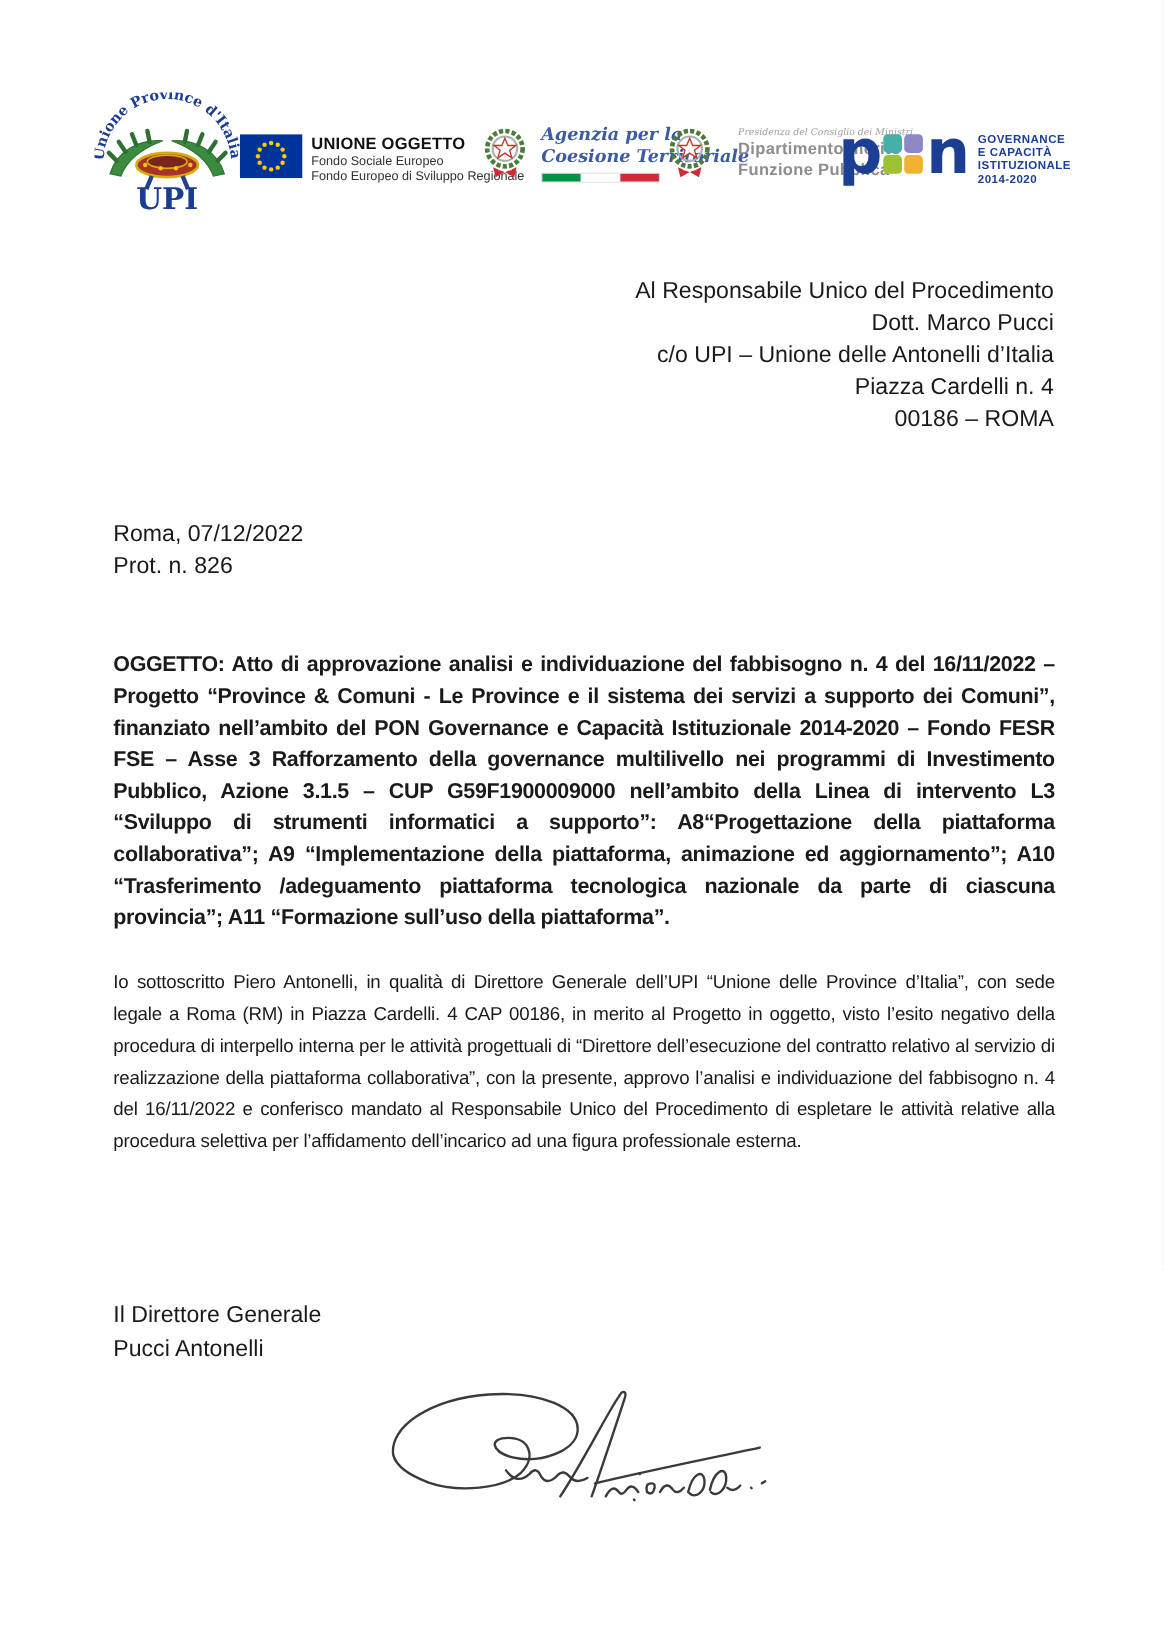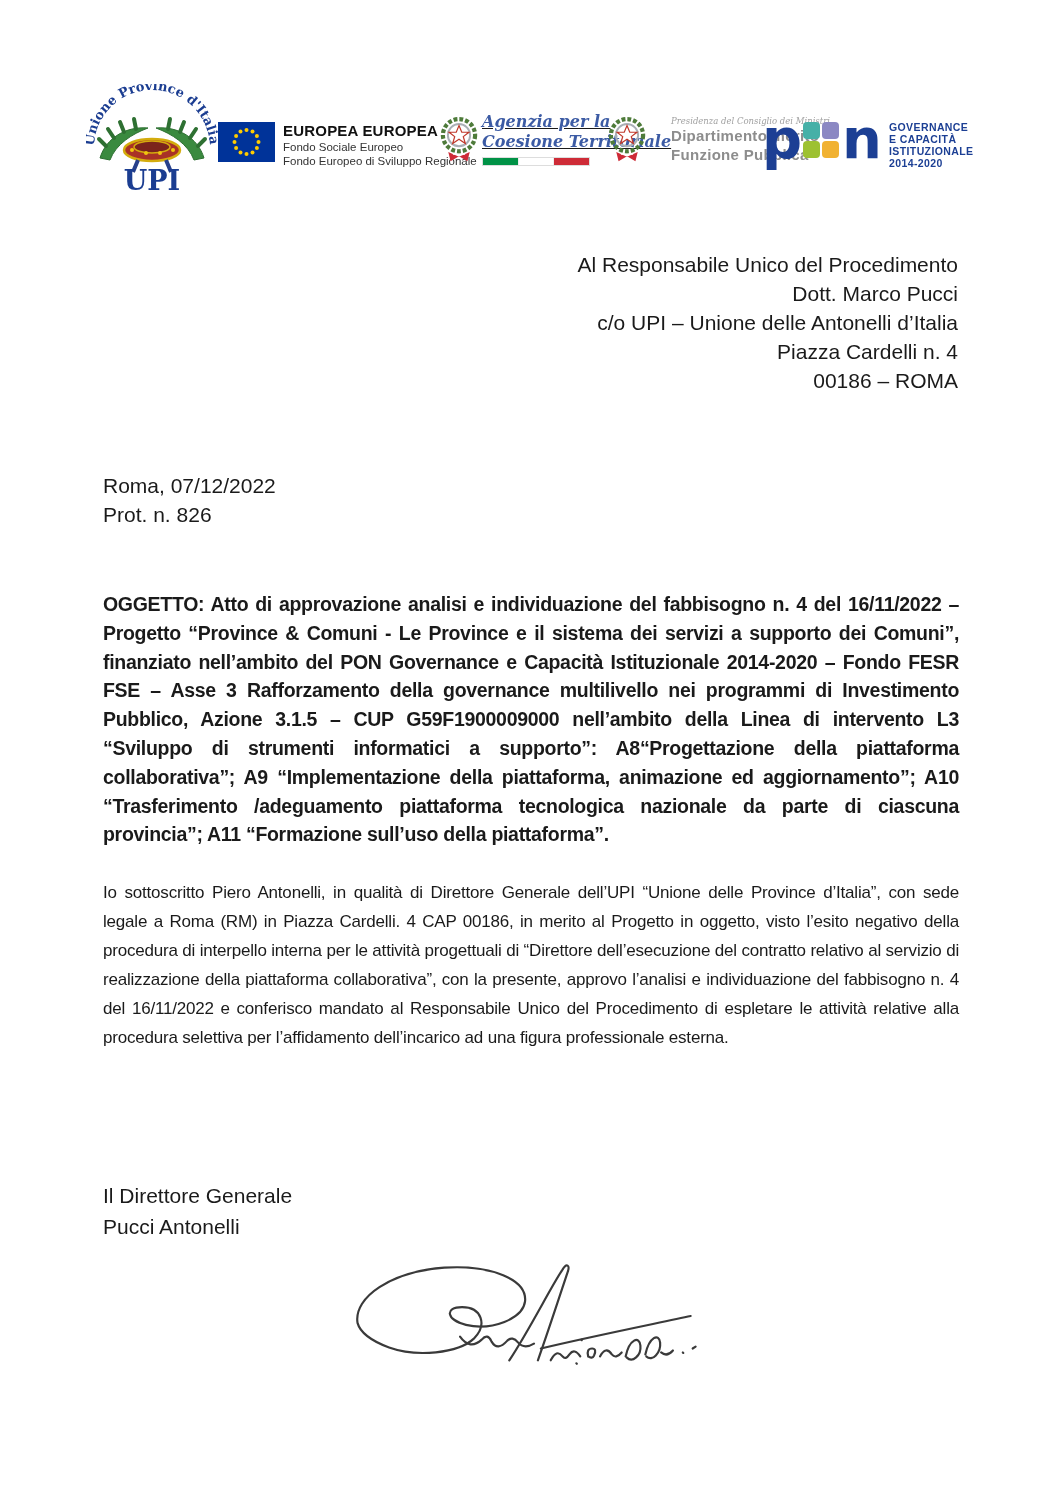--- a/index.html
+++ b/index.html
@@ -13,21 +13,21 @@
   
   .logos { position:absolute; top:82px; left:0; width:100%; height:115px; }
   .logo-upi { position:absolute; left:86px; top:2px; width:132px; height:112px; }
   .upi-acronym { font-family:"DejaVu Serif", serif; font-weight:bold; }
 
   .logo-eu { position:absolute; left:218px; top:40px; display:flex; align-items:flex-start; gap:8px; }
   .eu-flag { display:block; }
   .eu-title { font-weight:bold; font-size:15px; color:#111; letter-spacing:.2px; }
   .eu-sub { font-size:11.5px; color:#333; margin-top:2px; }
 
-  .logo-agenzia { position:absolute; left:436px; top:30px; display:flex; align-items:flex-end;text-decoration:underline; }
+  .logo-agenzia { position:absolute; left:436px; top:30px; display:flex; gap:10px; align-items:flex-end; }
   .agz-script { font-family:"DejaVu Serif", serif; font-style:italic; font-weight:bold;
                 font-size:16px; color:var(--script_blue,#3c5ba4); line-height:20px; }
   .tricolor { display:flex; margin-top:5px; height:9px; width:108px; border:1px solid #ddd; }
   .tricolor span { flex:1; }
   .tricolor .g { background:var(--flag_green,#009246); }
   .tricolor .w { background:#ffffff; border-left:1px solid #eee; border-right:1px solid #eee; }
   .tricolor .r { background:var(--flag_red,#ce2b37); }
 
   .logo-dfp { position:absolute; left:604px; top:30px; display:flex; gap:21px; align-items:flex-start; }
   .dfp-script { font-family:"DejaVu Serif", serif; font-style:italic; font-size:8.5px;
@@ -118,21 +118,21 @@
             <circle cx="18.1" cy="26" r="2"></circle>
           <circle cx="16.5" cy="20" r="2"></circle>
             <circle cx="18.1" cy="14" r="2"></circle>
             <circle cx="22.5" cy="9.6" r="2"></circle>
           <circle cx="28.5" cy="8" r="2"></circle>
             <circle cx="34.5" cy="9.6" r="2"></circle>
             <circle cx="38.9" cy="14" r="2"></circle>
         </g>
       </svg>
       <div class="eu-text">
-        <div class="eu-title">EUROPEA EUROPEA</div>
+        <div class="eu-title">UNIONE OGGETTO</div>
         <div class="eu-sub">Fondo Sociale Europeo</div>
         <div class="eu-sub">Fondo Europeo di Sviluppo Regionale</div>
       </div>
     </div>
 
     <div class="logo-agenzia">
       <svg width="46" height="54" viewBox="0 0 60 70">
         <use href="#italy-emblem"></use>
       </svg>
       <div>

